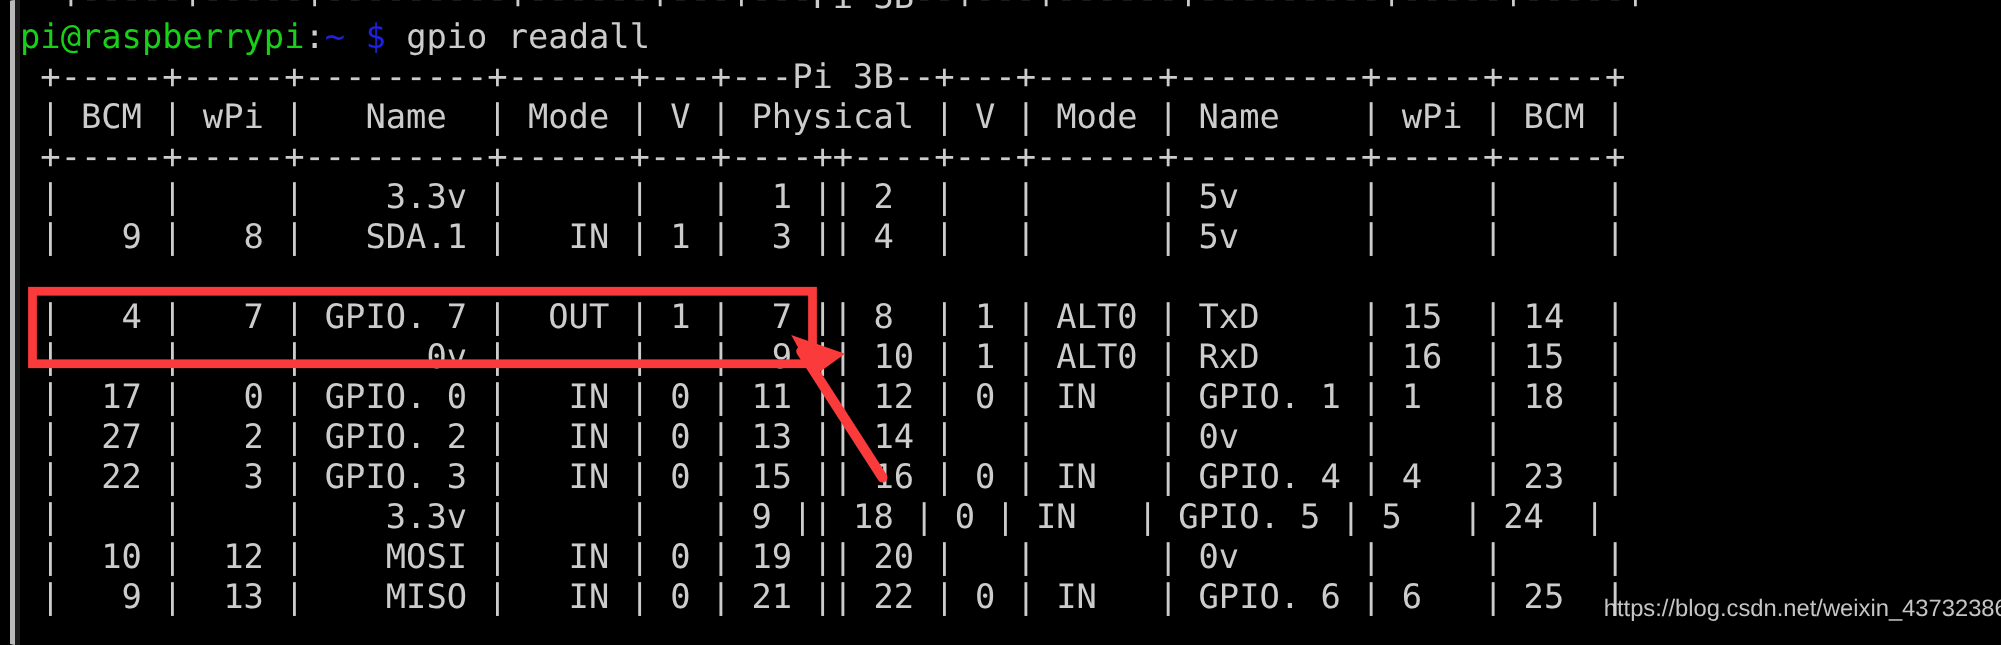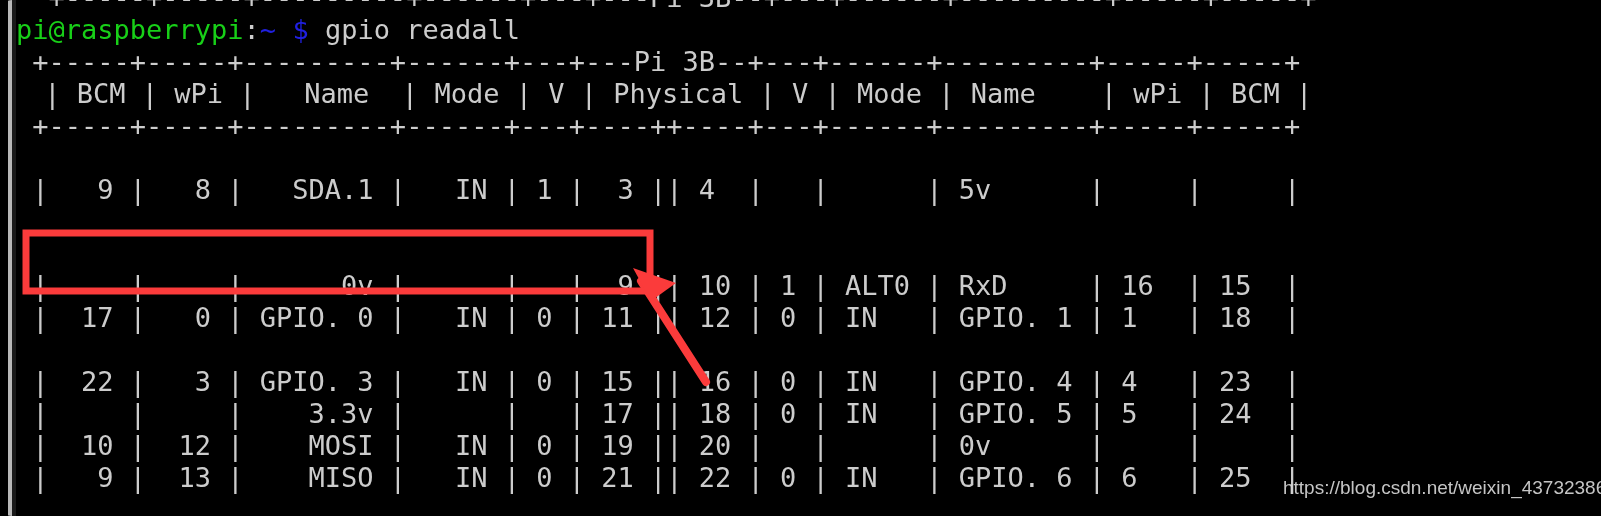--- a/index.html
+++ b/index.html
@@ -95,27 +95,30 @@
   <div id="win-edge-light"></div>
   <div id="win-edge-dark"></div>
 
   <div id="term">
 
     <div class="line clipped-top" style="top:-18px;">  +-----+-----+---------+------+---+---Pi 3B--+---+------+---------+-----+-----+</div>
 
     <div class="line" style="top:14px;"><span class="prompt-user">pi@raspberrypi</span><span class="prompt-colon">:</span><span class="prompt-path">~</span><span class="cmd"> </span><span class="prompt-dollar">$</span><span class="cmd"> </span><span class="cmd">gpio readall</span></div>
 
     <div class="line" style="top:46px;"> +-----+-----+---------+------+---+---Pi 3B--+---+------+---------+-----+-----+</div>
-    <div class="line" style="top:78px;padding-left:12px;"> | BCM | wPi |   Name  | Mode | V | Physical | V | Mode | Name    | wPi | BCM |</div>
+    <div class="line" style="top:78px;"> | BCM | wPi |   Name  | Mode | V | Physical | V | Mode | Name    | wPi | BCM |</div>
     <div class="line" style="top:110px;"> +-----+-----+---------+------+---+----++----+---+------+---------+-----+-----+</div>
+    <div class="line" style="top:142px;"> |     |     |    3.3v |      |   |  1 || 2  |   |      | 5v      |     |     |</div>
     <div class="line" style="top:174px;"> |   9 |   8 |   SDA.1 |   IN | 1 |  3 || 4  |   |      | 5v      |     |     |</div>
+    <div class="line" style="top:238px;"> |   4 |   7 | GPIO. 7 |  OUT | 1 |  7 || 8  | 1 | ALT0 | TxD     | 15  | 14  |</div>
     <div class="line" style="top:270px;"> |     |     |      0v |      |   |  9 || 10 | 1 | ALT0 | RxD     | 16  | 15  |</div>
     <div class="line" style="top:302px;"> |  17 |   0 | GPIO. 0 |   IN | 0 | 11 || 12 | 0 | IN   | GPIO. 1 | 1   | 18  |</div>
+    <div class="line" style="top:334px;"> |  27 |   2 | GPIO. 2 |   IN | 0 | 13 || 14 |   |      | 0v      |     |     |</div>
     <div class="line" style="top:366px;"> |  22 |   3 | GPIO. 3 |   IN | 0 | 15 || 16 | 0 | IN   | GPIO. 4 | 4   | 23  |</div>
-    <div class="line" style="top:398px;"> |     |     |    3.3v |      |   | 17 || 18 | 0 | IN   | GPIO. 5 | 5   | 24  |</div>
+    <div class="line" style="top:398px;"> |     |     |    3.3v |      |   | 9 || 18 | 0 | IN   | GPIO. 5 | 5   | 24  |</div>
     <div class="line" style="top:430px;"> |  10 |  12 |    MOSI |   IN | 0 | 19 || 20 |   |      | 0v      |     |     |</div>
     <div class="line" style="top:462px;"> |   9 |  13 |    MISO |   IN | 0 | 21 || 22 | 0 | IN   | GPIO. 6 | 6   | 25  |</div>
 
   </div>
 
   <svg id="annotations" viewBox="0 0 1601 516">
     <rect x="26" y="233" width="624" height="58" fill="none" stroke="#fb3b3b" stroke-width="7"></rect>
     <line x1="706" y1="382" x2="641" y2="281" stroke="#fb3b3b" stroke-width="8" stroke-linecap="round"></line>
     <polygon points="633,268 676,283 651,301" fill="#fb3b3b"></polygon>
   </svg>

